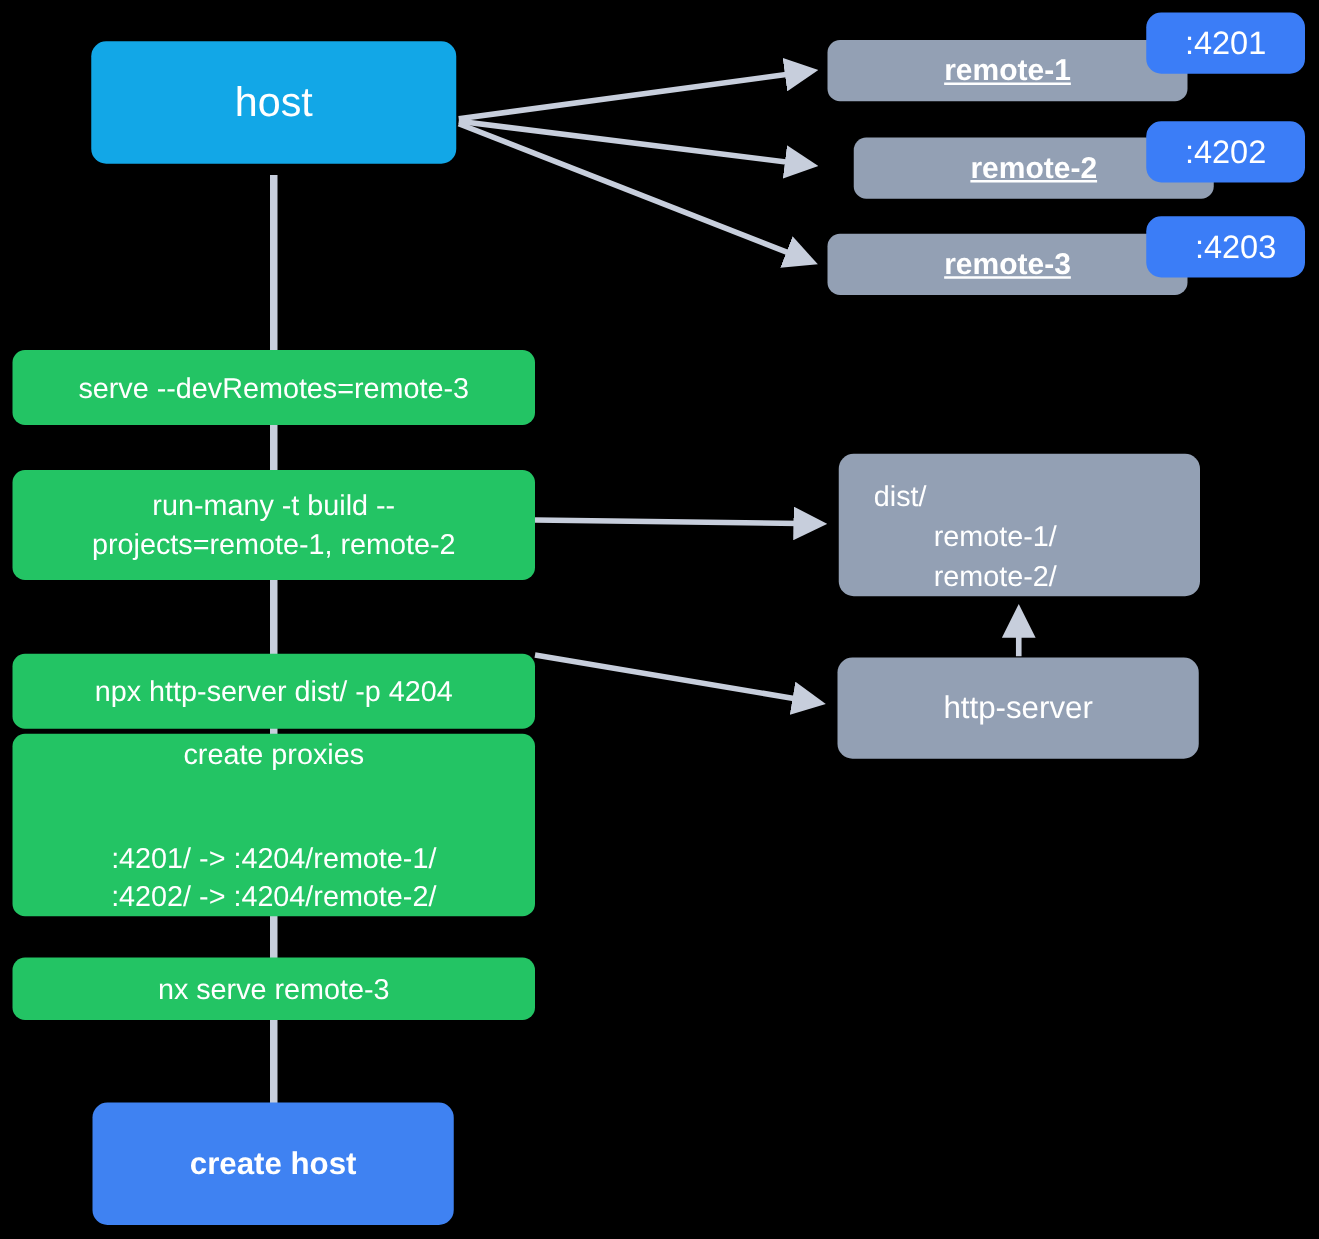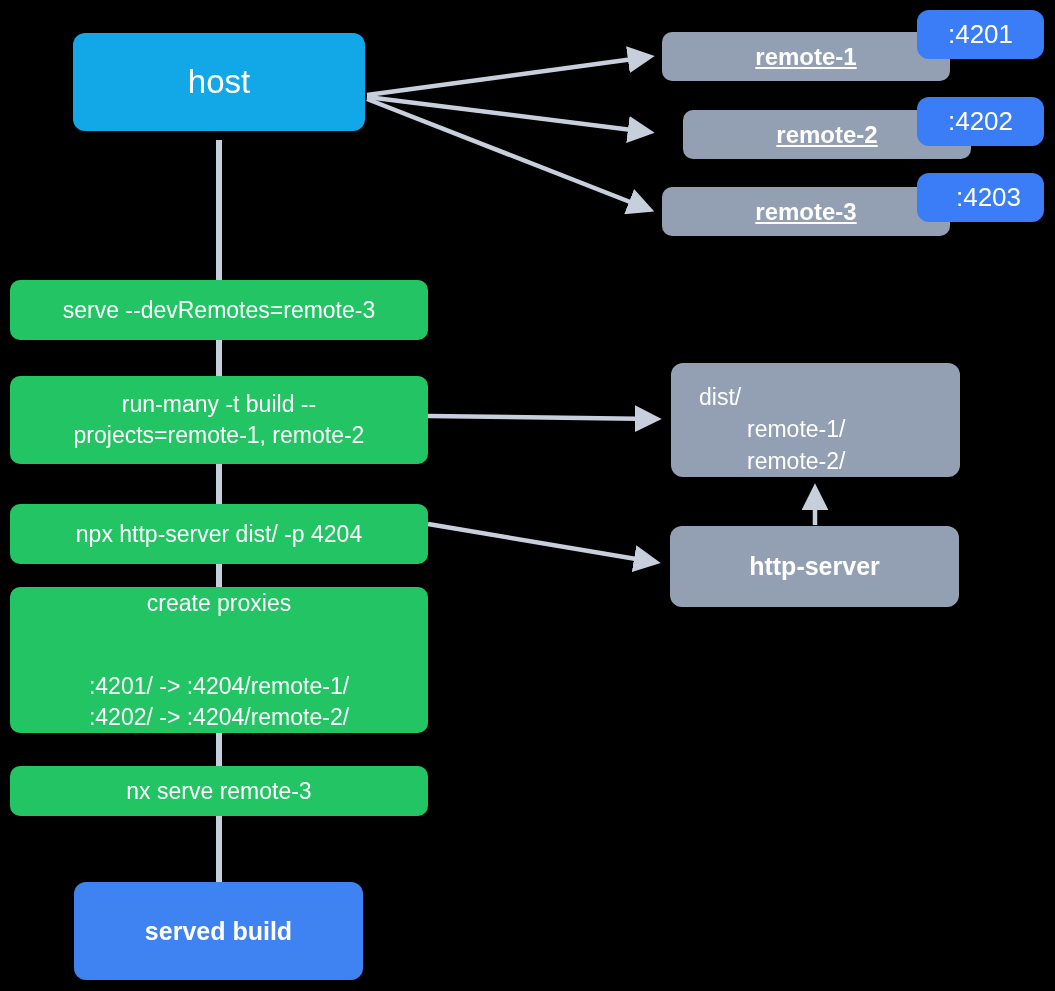--- a/index.html
+++ b/index.html
@@ -60,42 +60,42 @@
   .step {
     left: 10px; width: 418px;
     background: var(--step-bg, #23C464);
     border-radius: 10px;
     font-size: 23px;
     flex-direction: column;
     line-height: 31px;
   }
   .step-1 { top: 280px; height: 60px; }
   .step-2 { top: 376px; height: 88px; }
-  .step-3 { top: 504px; height: 60px; }
+  .step-3 { top: 523px; height: 60px; }
   .step-4 { top: 587px; height: 146px; }
   .step-5 { top: 766px; height: 50px; }
   .step-4 .proxy-title { margin-bottom: 52px; }
 
   .dist {
     left: 671px; top: 363px; width: 289px; height: 114px;
     background: var(--remote-bg, #93A0B4);
     align-items: flex-start;
     justify-content: flex-end;
     flex-direction: column;
     padding: 13px 0 0 28px;
     font-size: 23px;
     line-height: 32px;
     text-align: left;
   }
   .dist .indent { padding-left: 48px; }
 
   .http {
     left: 670px; top: 526px; width: 289px; height: 81px;
     background: var(--remote-bg, #93A0B4);
-    font-weight: bold; font-size: 25px;
+    font-weight: normal; font-size: 25px;
   }
   .served {
     left: 74px; top: 882px; width: 289px; height: 98px;
     background: var(--served-bg, #3F82F2);
     font-weight: bold; font-size: 25px;
   }
 </style>
 </head>
 <body>
 
@@ -168,16 +168,16 @@
     <span>dist/</span>
     <span class="indent">remote-1/</span>
     <span class="indent">remote-2/</span>
   </div>
 
   <div class="node http">
     <span>http-server</span>
   </div>
 
   <div class="node served">
-    <span>served build</span>
+    <span>create host</span>
   </div>
 
 </div>
 
 </body></html>

